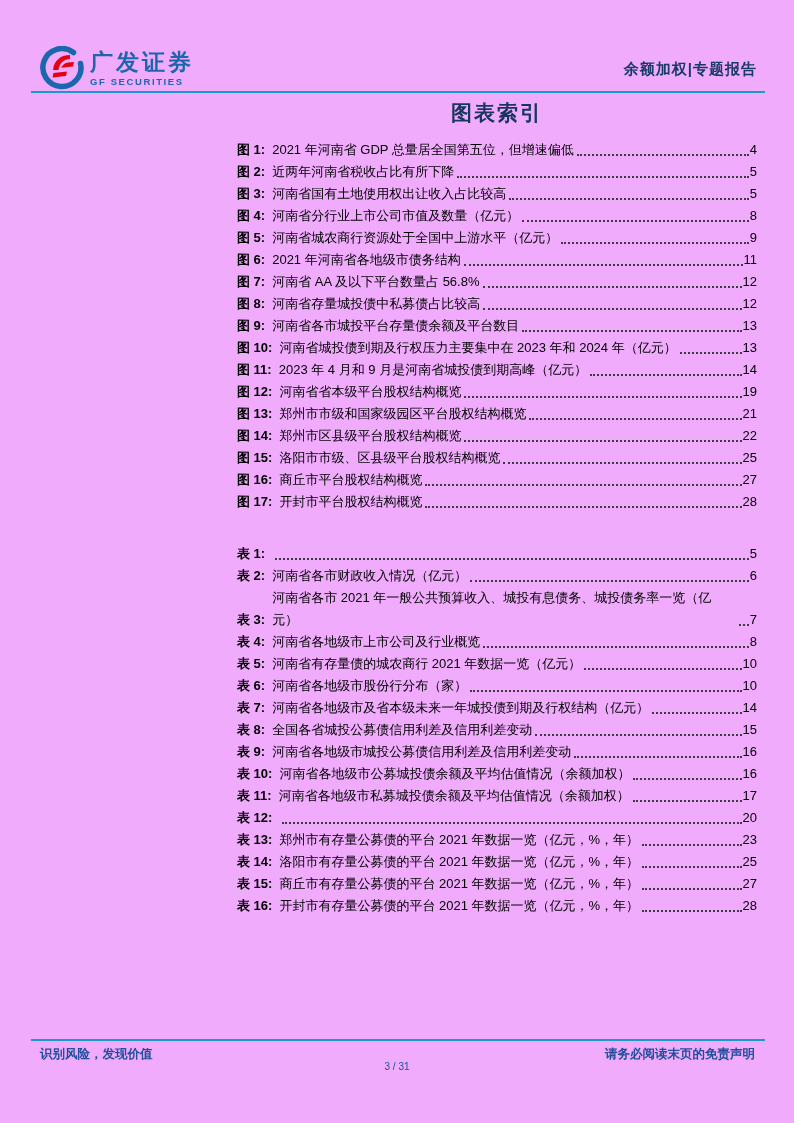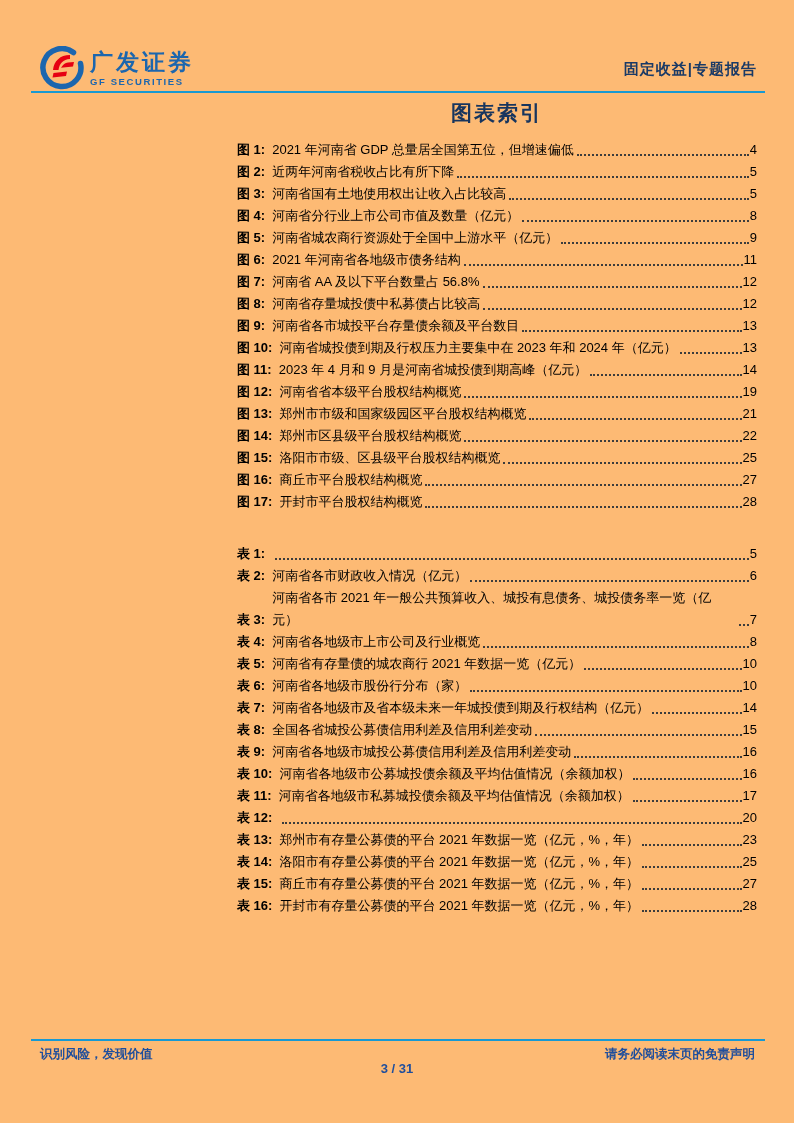--- a/index.html
+++ b/index.html
@@ -2,21 +2,21 @@
 <html><head>
 <meta charset="utf-8">
 <style>
   * { margin: 0; padding: 0; box-sizing: border-box; }
   html, body { background: #ffffff; }
   body { font-family: "Liberation Sans", "DejaVu Sans", sans-serif; }
   .page {
     position: relative;
     width: 794px;
     height: 1123px;
-    background: #fdba74;
+    background: #f0abfc;
     overflow: hidden;
   }
 
   
   .header { position: absolute; left: 0; top: 0; width: 794px; }
   .brand { position: absolute; left: 40px; top: 46px; display: flex; align-items: center; }
   .brand-mark { width: 44px; height: 44px; }
   .brand-text { margin-left: 6px; display: flex; flex-direction: column; }
   .brand-cn {
     color: #1c66ae; font-size: 23px; font-weight: 700; letter-spacing: 3px; line-height: 24px;
@@ -65,42 +65,42 @@
   .footer-left {
     position: absolute; left: 40px; top: 1046px;
     color: #1f4e9c; font-size: 12.5px; font-weight: 700;
   }
   .footer-right {
     position: absolute; right: 39px; top: 1046px;
     color: #1f4e9c; font-size: 12.5px; font-weight: 700;
   }
   .footer-page {
     position: absolute; left: 0; width: 794px; top: 1061px;
-    text-align: center; color: #1f4e9c; font-size: 13px; font-weight: 700;
+    text-align: center; color: #1f4e9c; font-size: 10px; font-weight: 400;
   }
 </style>
 </head>
 <body>
 
 <div class="page">
 
   <div class="header">
     <div class="brand">
       <svg class="brand-mark" viewBox="0 0 44 44">
         <path d="M 33.5 6.5 A 19 19 0 1 0 40.5 17.5" fill="none" stroke="#1c66ae" stroke-width="5.5" stroke-linecap="round"></path>
         <path d="M 30 9 C 20 9 14 15 13 24 L 18.5 24 C 19.5 17.5 23 13.5 30 13 Z" fill="#e60012"></path>
         <path d="M 13.5 27 L 27 25.5 L 26 30 L 12.5 31.5 Z" fill="#e60012"></path>
         <path d="M 28 16.5 L 34 16 L 33 20.5 L 21 21.8 C 23 18.5 25 17 28 16.5 Z" fill="#e60012"></path>
       </svg>
       <div class="brand-text">
         <span class="brand-cn">广发证券</span>
         <span class="brand-en">GF SECURITIES</span>
       </div>
     </div>
-    <div class="header-right">固定收益|专题报告</div>
+    <div class="header-right">余额加权|专题报告</div>
     <div class="header-rule"></div>
   </div>
 
   <div class="doc-title">图表索引</div>
 
   <div class="toc">
     <div class="toc-section">
 
         <div class="toc-entry">
           <span class="toc-label">图 1:</span>

